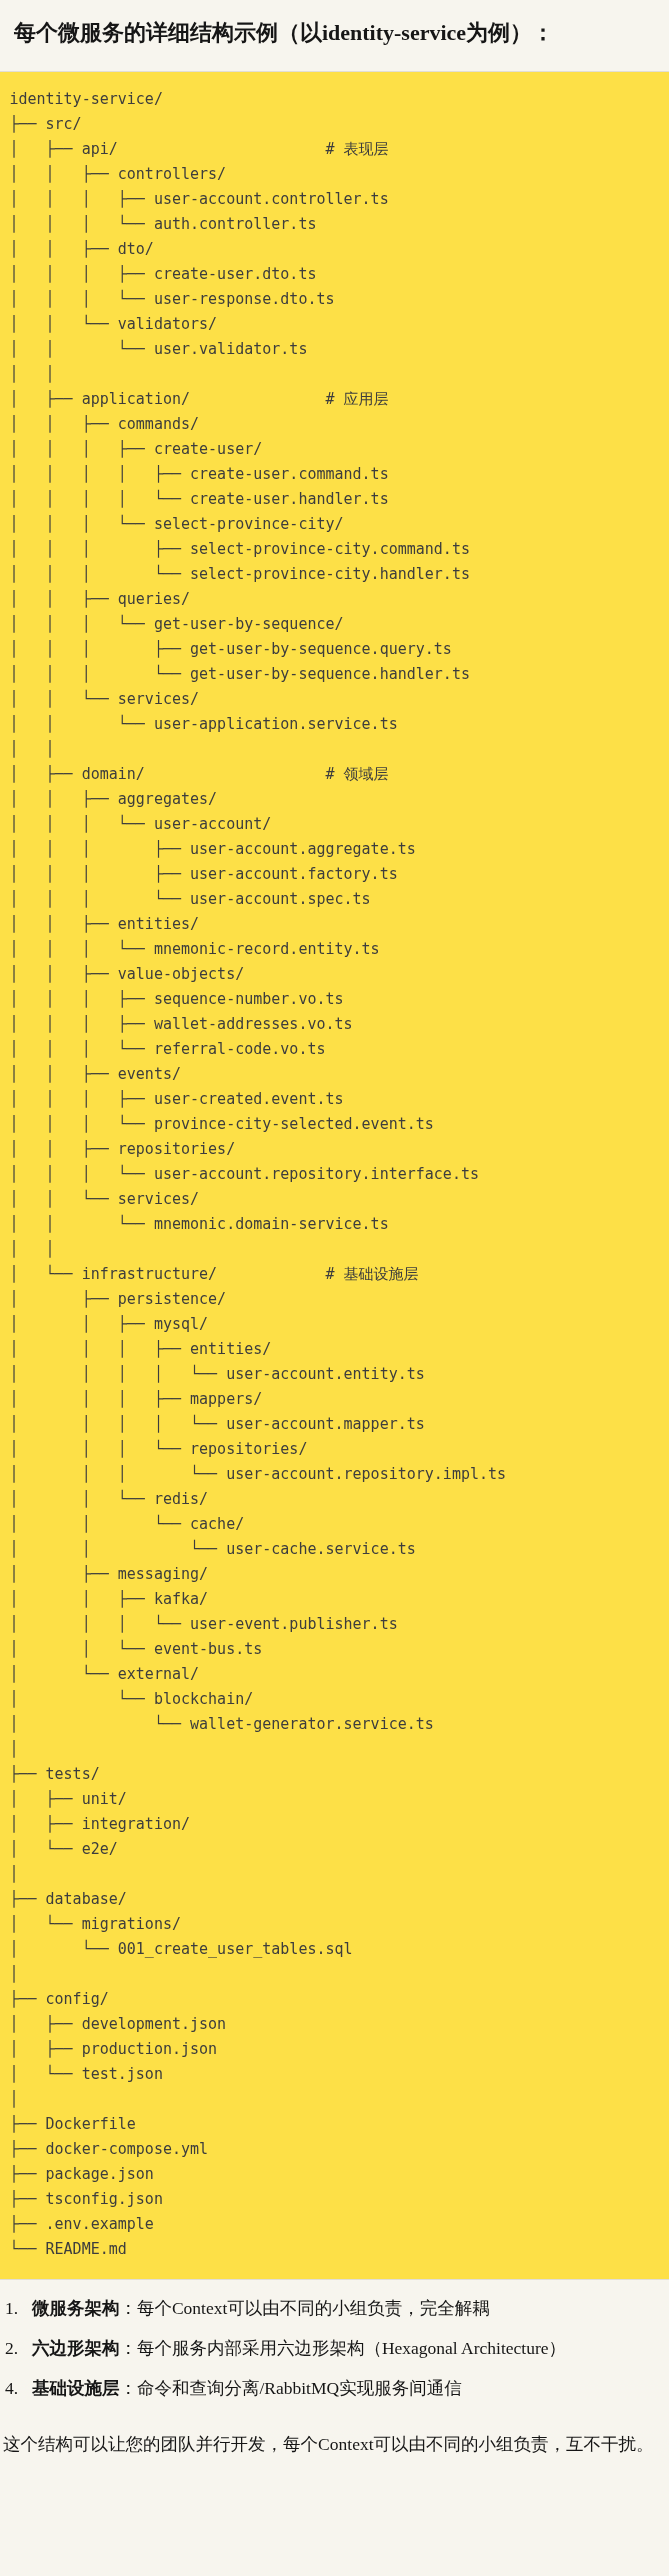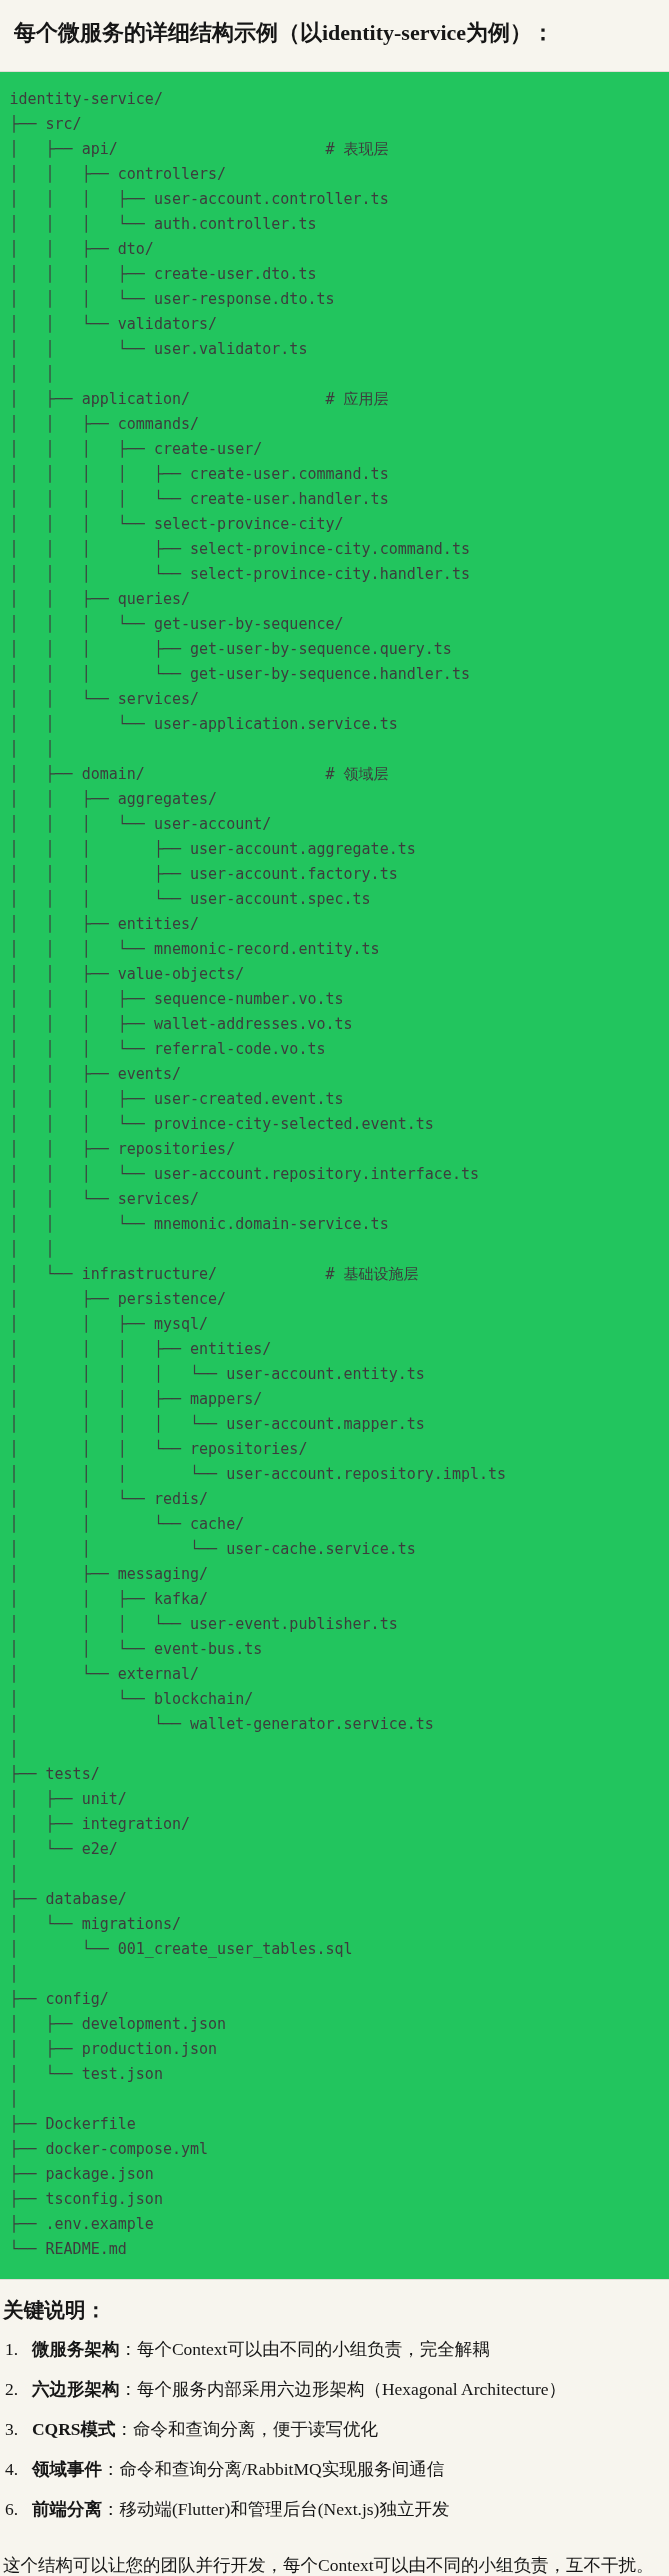--- a/index.html
+++ b/index.html
@@ -17,21 +17,21 @@
   .page-title {
     font-size: 22px;
     font-weight: bold;
     line-height: 25px;
     margin: 12px;
     padding: 8.1px 0 14.4px 1.9px;
     letter-spacing: 0px;
   }
   .code-block {
     margin: 0;
-    background: #22c55e;
+    background: #fde047;
     border-top: 0.6px solid #e1ded6;
     border-bottom: 0.6px solid #e1ded6;
     padding: 15px 6.3px 16.3px 9.4px;
     font-family: "DejaVu Sans Mono", monospace;
     font-size: 15px;
     line-height: 25px;
     color: #3d3d3d;
     white-space: pre;
     overflow: hidden;
   }
@@ -150,28 +150,25 @@
 │   └── test.json
 │
 ├── Dockerfile
 ├── docker-compose.yml
 ├── package.json
 ├── tsconfig.json
 ├── .env.example
 └── README.md</pre>
 
 <div class="notes">
-  <h3 class="notes-heading">关键说明：</h3>
 
   <div class="note-item"><span class="note-number">1.</span><span class="note-label">微服务架构</span><span class="note-text">：每个Context可以由不同的小组负责，完全解耦</span></div>
 
   <div class="note-item"><span class="note-number">2.</span><span class="note-label">六边形架构</span><span class="note-text">：每个服务内部采用六边形架构（Hexagonal Architecture）</span></div>
 
-  <div class="note-item"><span class="note-number">3.</span><span class="note-label">CQRS模式</span><span class="note-text">：命令和查询分离，便于读写优化</span></div>
 
-  <div class="note-item"><span class="note-number">4.</span><span class="note-label">领域事件</span><span class="note-text">：命令和查询分离/RabbitMQ实现服务间通信</span></div>
+  <div class="note-item"><span class="note-number">4.</span><span class="note-label">基础设施层</span><span class="note-text">：命令和查询分离/RabbitMQ实现服务间通信</span></div>
 
 
-  <div class="note-item"><span class="note-number">6.</span><span class="note-label">前端分离</span><span class="note-text">：移动端(Flutter)和管理后台(Next.js)独立开发</span></div>
 
   <p class="note-footer">这个结构可以让您的团队并行开发，每个Context可以由不同的小组负责，互不干扰。</p>
 </div>
 
 
 </body></html>

